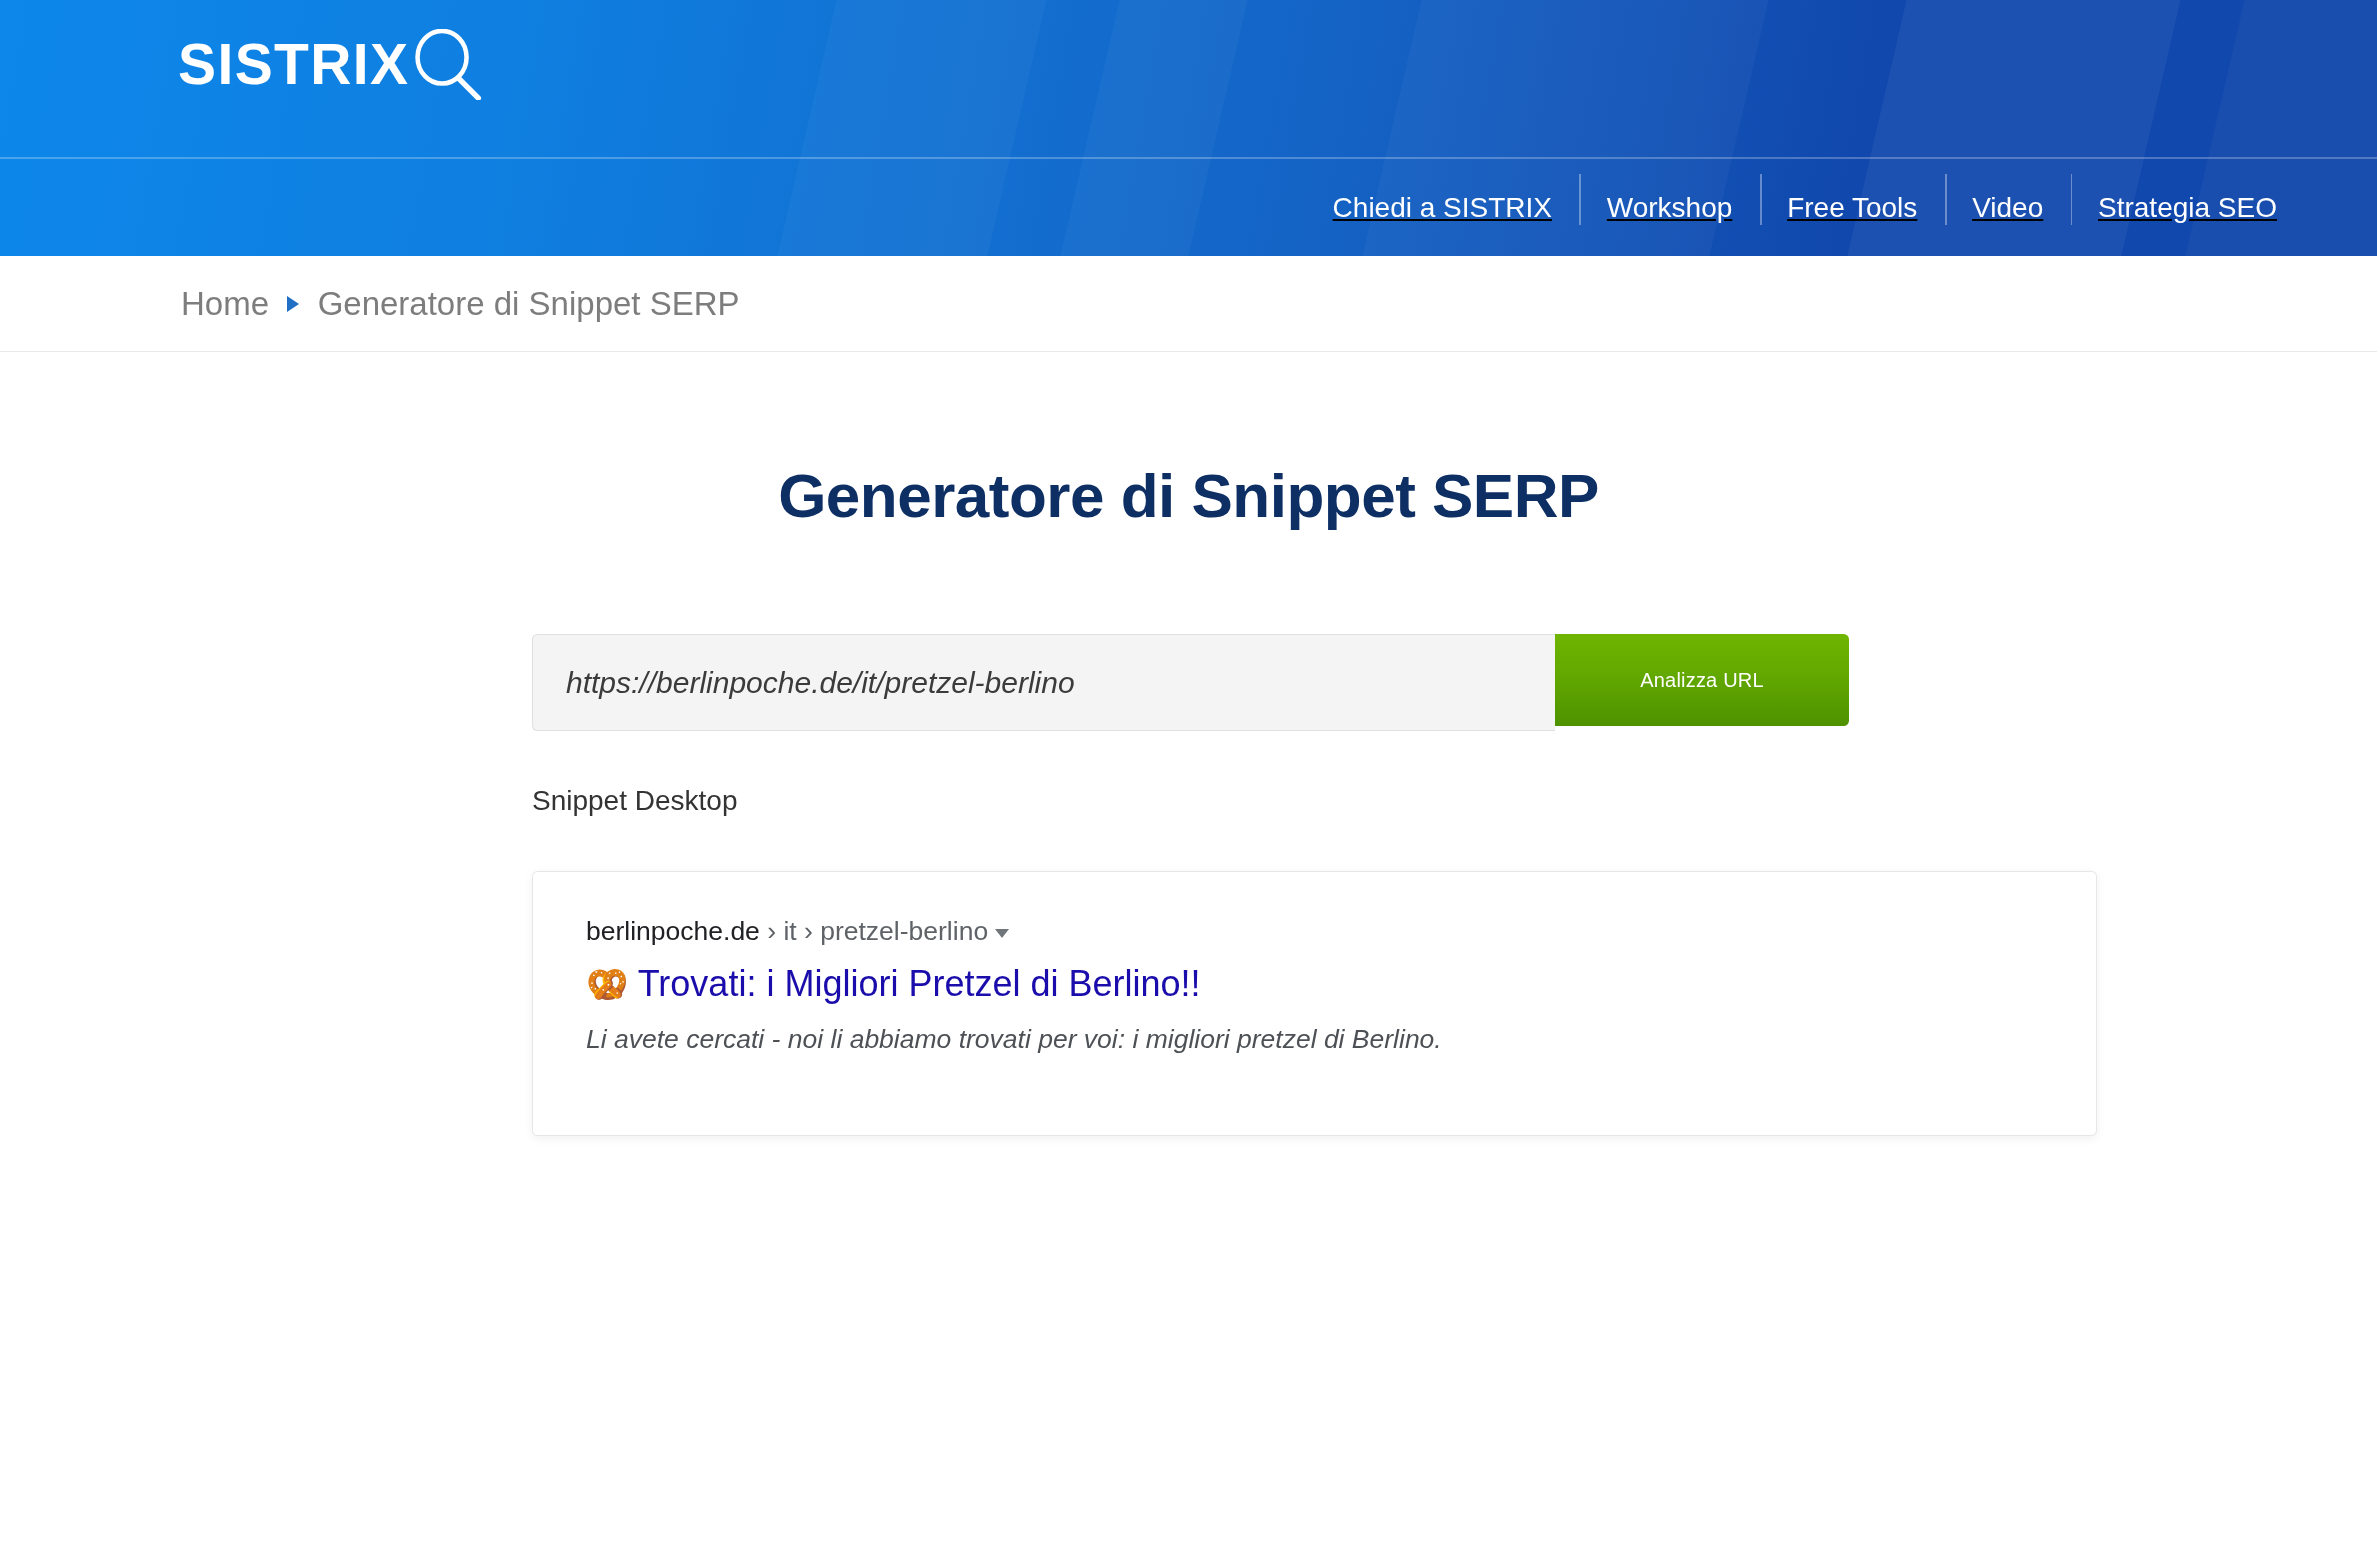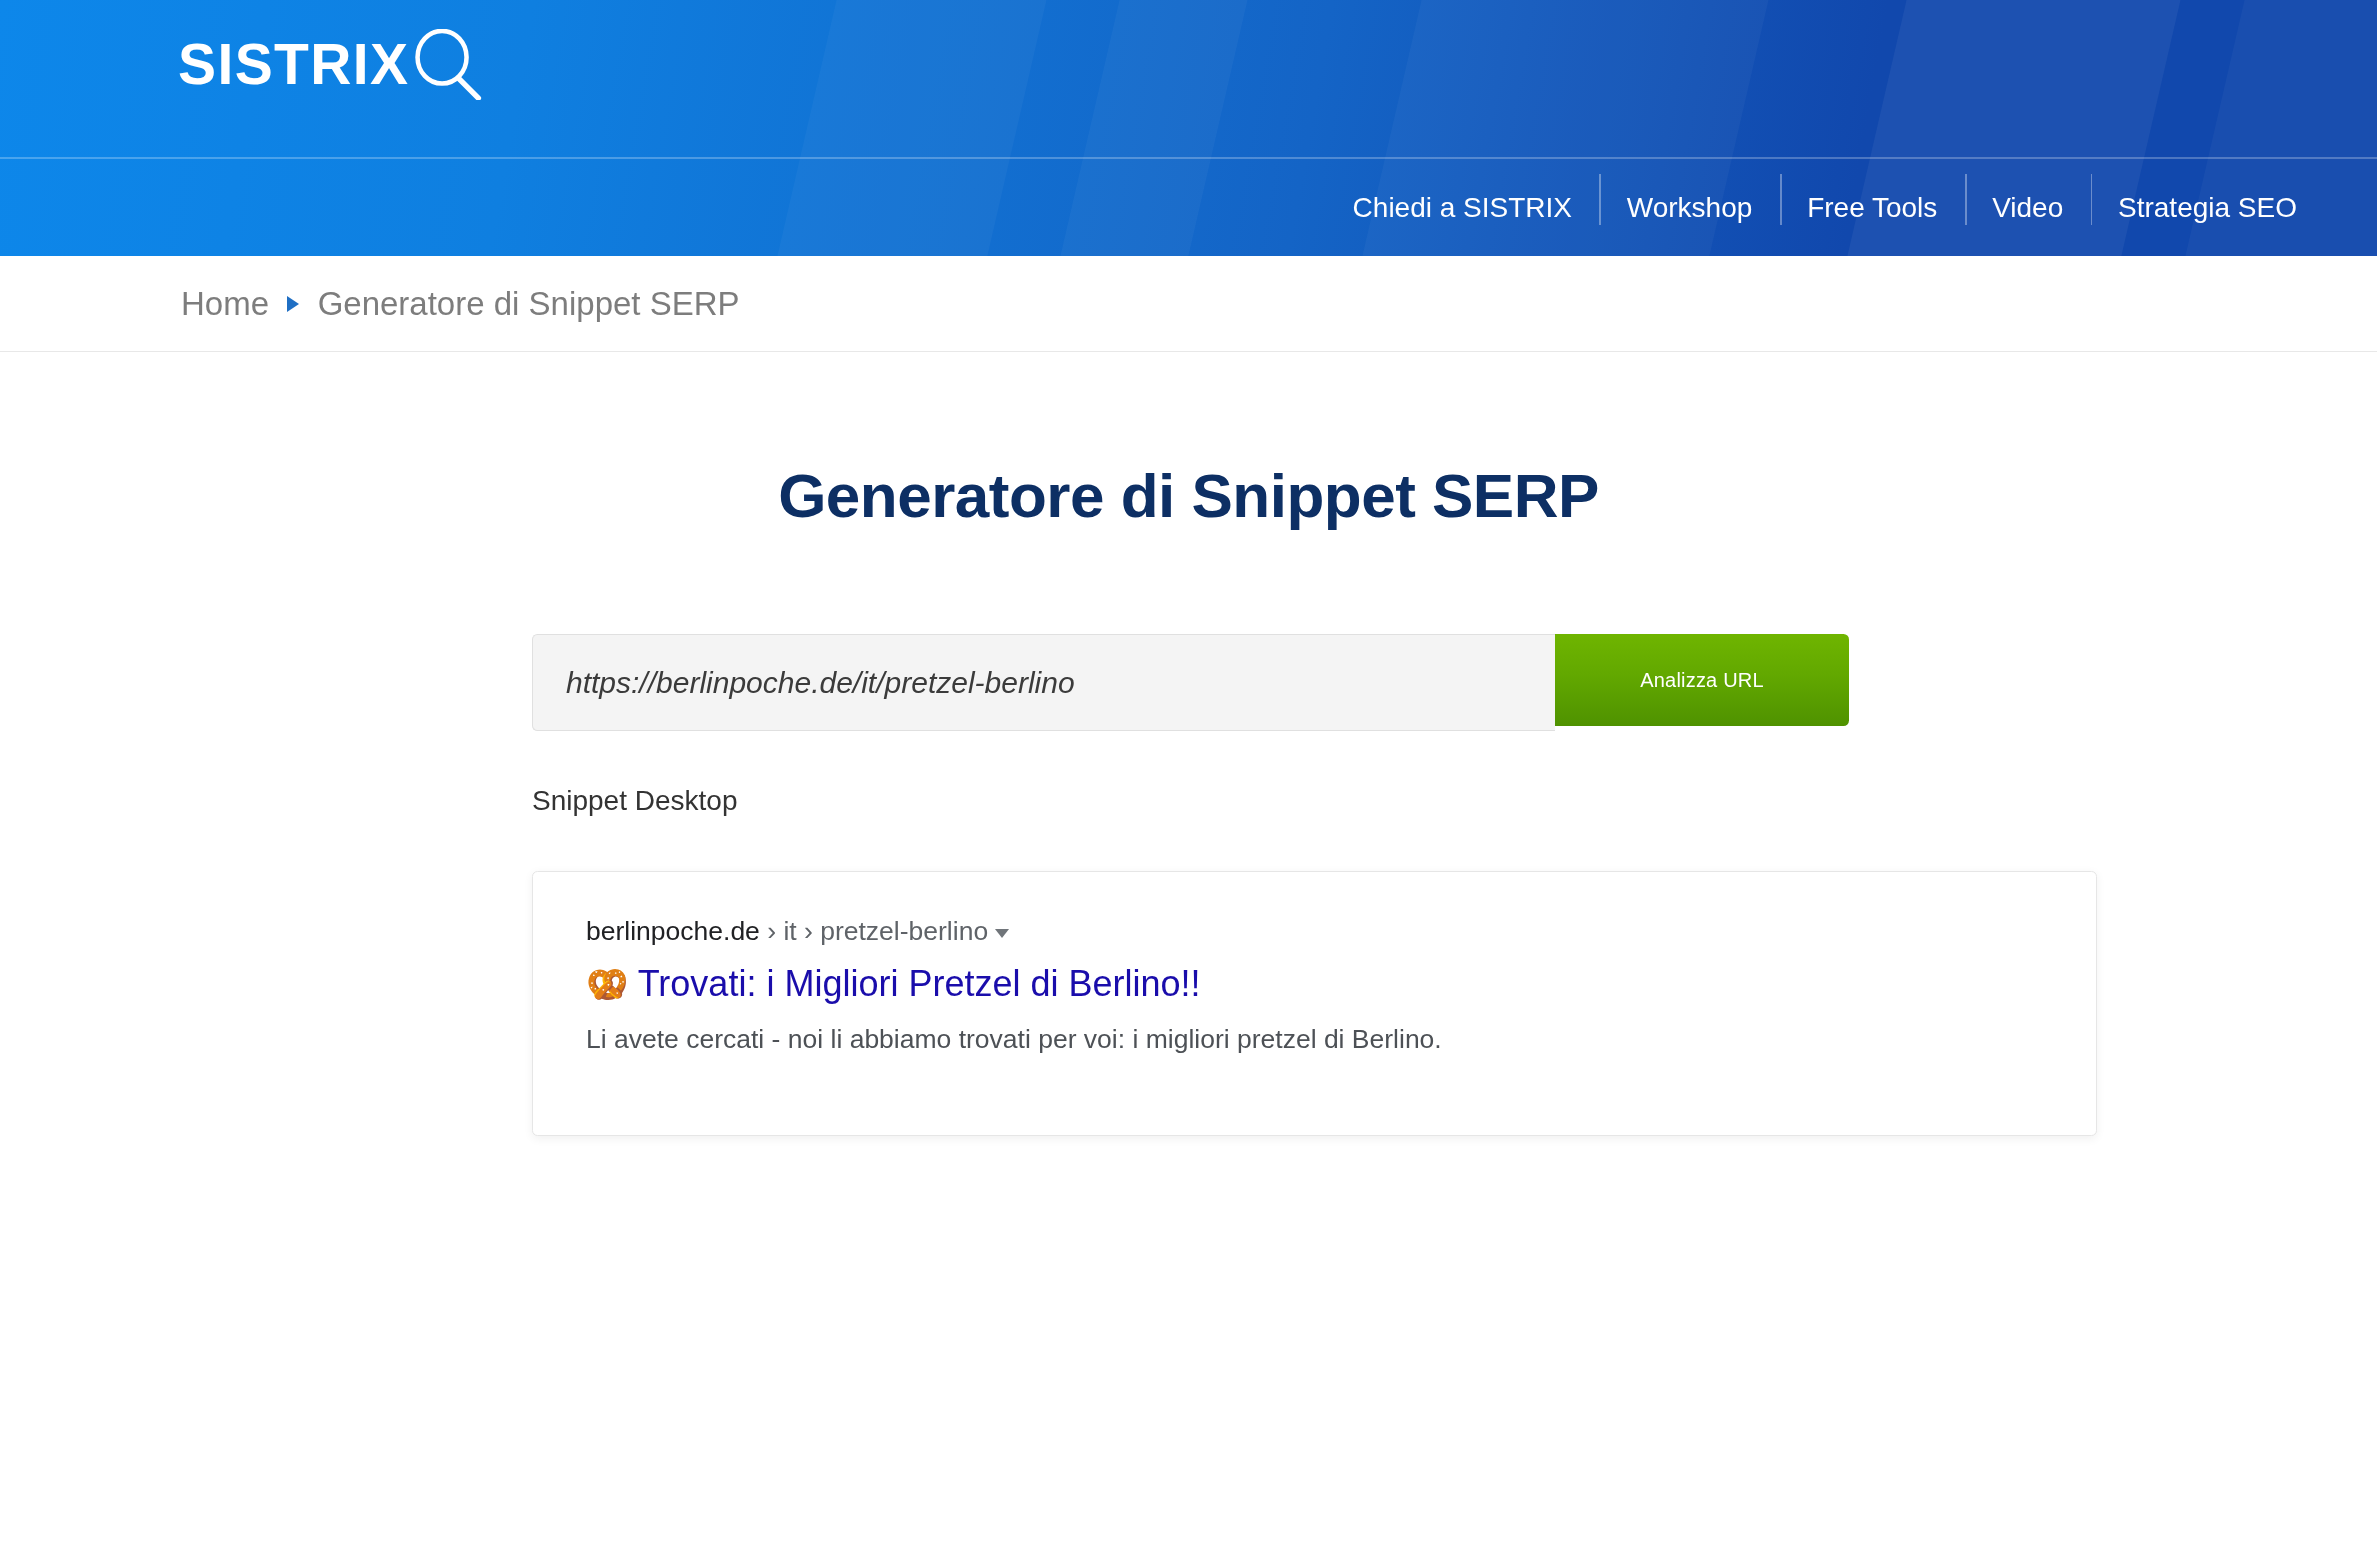--- a/index.html
+++ b/index.html
@@ -64,21 +64,22 @@
     background:rgba(255,255,255,0.25);
   }
 
   .main-nav{
     position:absolute;
     left:0; right:0; top:159px;
     height:97px;
     display:flex;
     align-items:center;
     justify-content:flex-end;
-    padding-right:80px;
+    padding-right:100px;
+    text-decoration:underline;
   }
   .nav-item{
     position:relative;
     color:#ffffff;
     font-size:28px;
     padding:0 27.4px;
     line-height:1;
     white-space:nowrap;
     text-decoration:none;
     cursor:pointer;
@@ -212,20 +213,21 @@
     line-height:1.25;
     white-space:nowrap;
     cursor:pointer;
   }
   .sd-title .emoji{ font-size:34px; }
   .sd-desc{
     margin-top:16.5px;
     font-size:26.5px;
     color:#4d5156;
     line-height:1.35;
+    font-style:italic;
   }
 </style>
 </head>
 <body>
 
 <header class="site-header">
 
   <div class="hdr-stripes">
     <span style="left:805px;  width:210px;"></span>
     <span style="left:1088px; width:128px;"></span>

